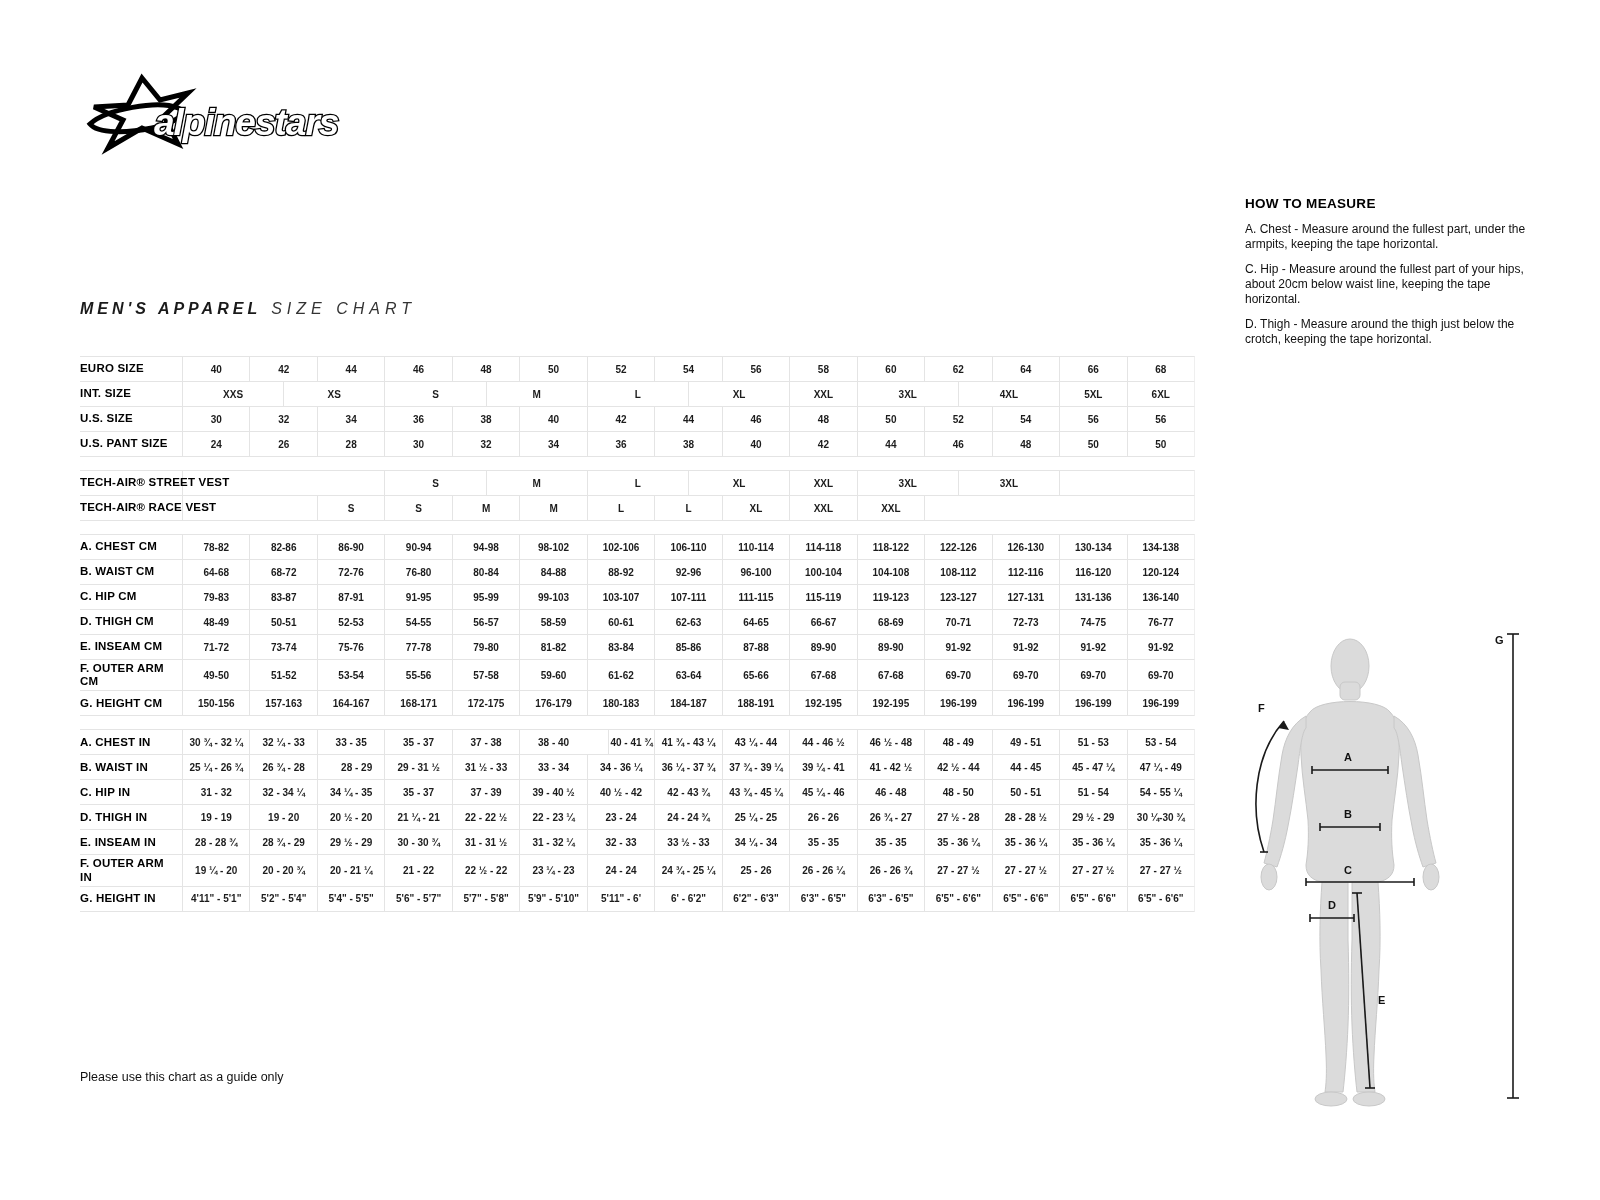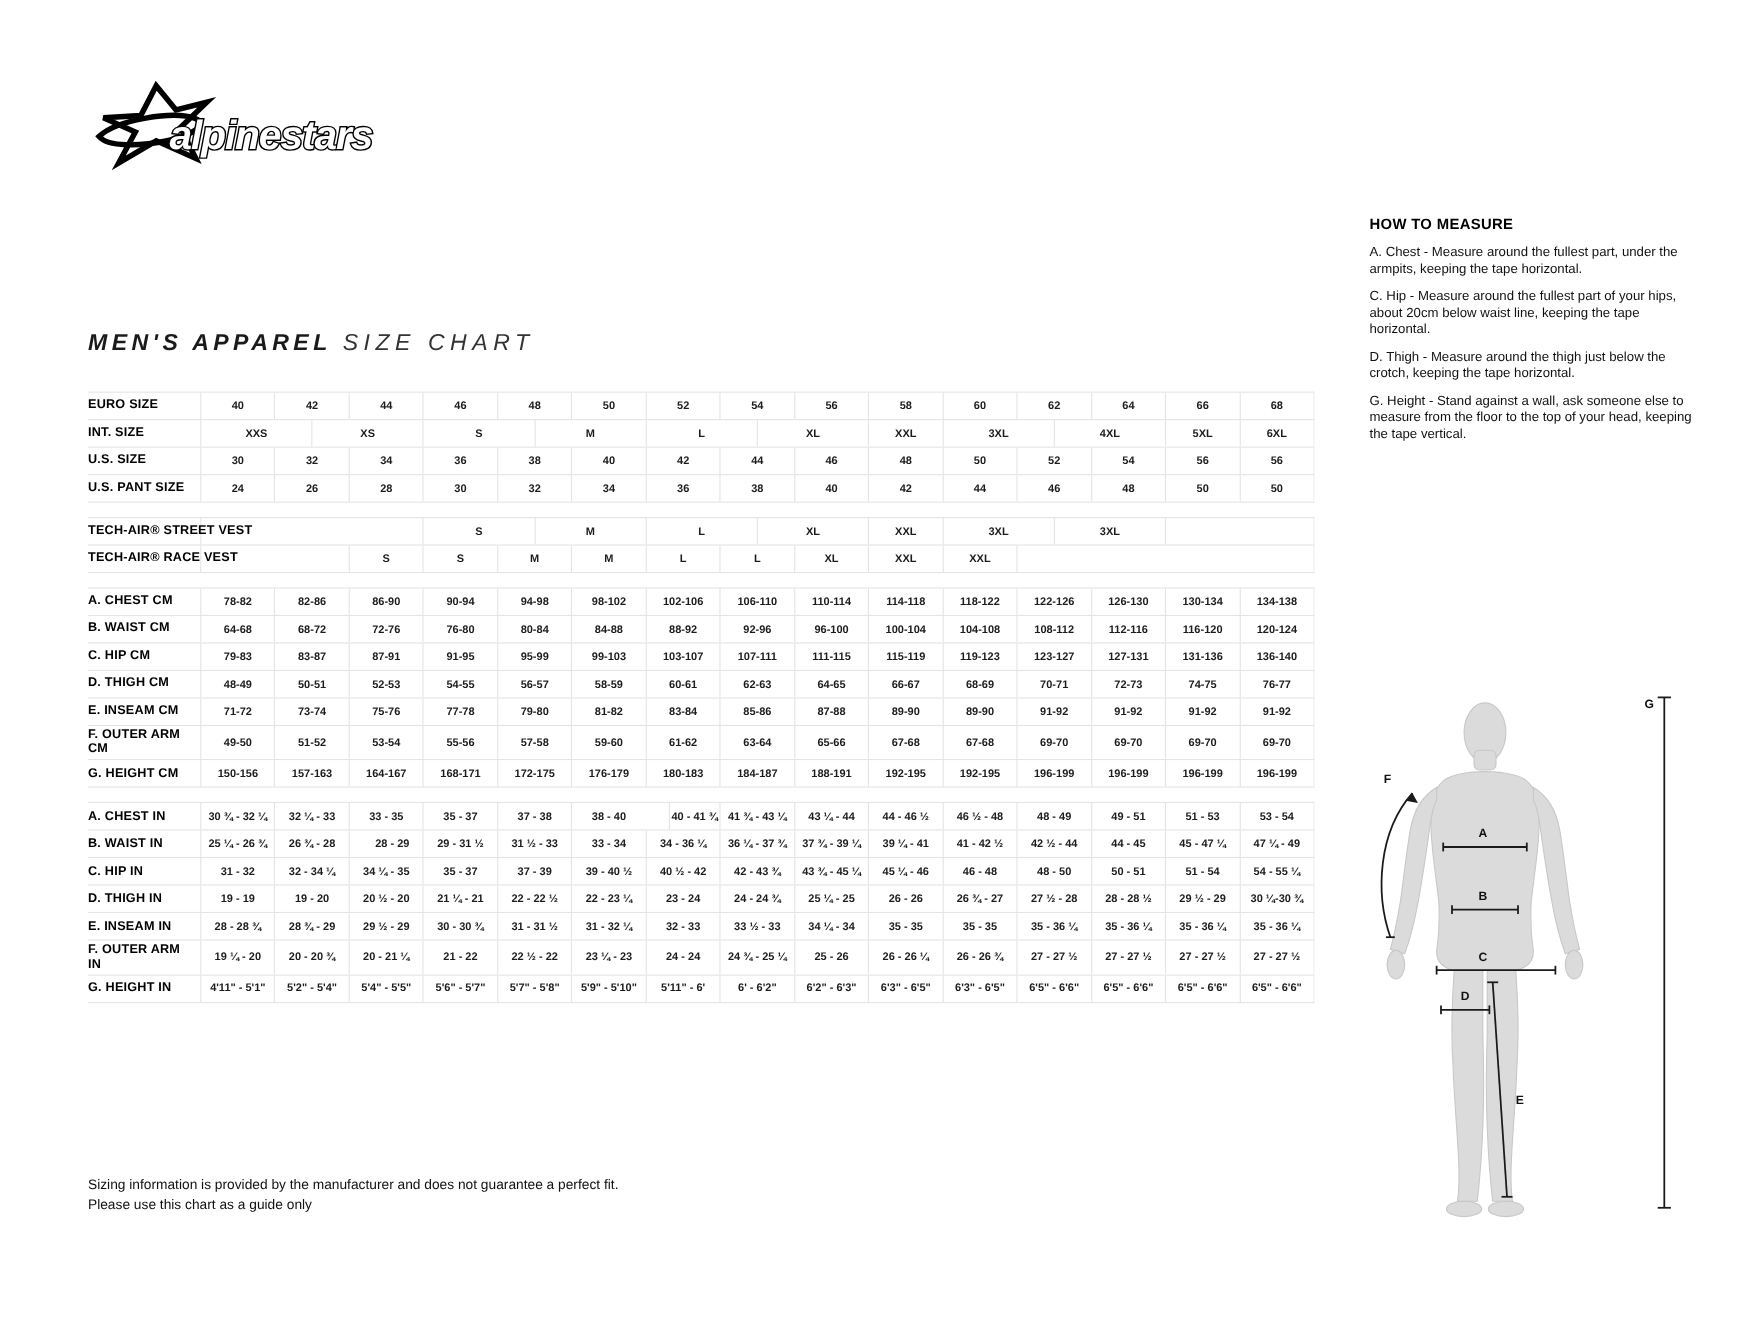--- a/index.html
+++ b/index.html
@@ -1,21 +1,21 @@
 <!DOCTYPE html>
 <html><head>
 <meta charset="utf-8">
 <style>
   html,body{margin:0;padding:0;background:#fff;}
   .page{position:relative;width:1600px;height:1200px;background:#fff;overflow:hidden;
         font-family:"Liberation Sans",sans-serif;color:#111;}
   
   .logo{position:absolute;left:78px;top:70px;width:290px;height:95px;}
   
-  .title{position:absolute;left:80px;top:300px;font-style:italic;font-size:21px;white-space:nowrap;}
+  .title{position:absolute;left:80px;top:300px;font-style:italic;font-size:16px;white-space:nowrap;}
   .title .main{font-weight:bold;letter-spacing:4px;color:#1a1a1a;}
   .title .sub{font-weight:normal;letter-spacing:5px;color:#333;margin-left:10px;}
   
   .sizetable{position:absolute;left:80px;top:356px;width:1115px;}
   .trow{display:grid;grid-template-columns:102px repeat(30,1fr);
         border-top:1px solid #e4e4e4;border-right:1px solid #efefef;min-height:24px;}
   .trow.gap{margin-top:13px;}
   .trow.bb{border-bottom:1px solid #e4e4e4;}
   .tlabel{display:flex;align-items:center;font-weight:bold;font-size:11.5px;
           letter-spacing:0.2px;line-height:1.15;padding:2px 4px 2px 0;color:#000;}
@@ -397,21 +397,20 @@
         <div class="tcell bl" style="grid-column: span 2;">6'5" - 6'6"</div>
       </div>
     </div>
 
   <div class="measure">
     <h3>HOW TO MEASURE</h3>
     <div id="measure-list">
         <p>A. Chest - Measure around the fullest part, under the armpits, keeping the tape horizontal.</p>
         <p>C. Hip - Measure around the fullest part of your hips, about 20cm below waist line, keeping the tape horizontal.</p>
         <p>D. Thigh - Measure around the thigh just below the crotch, keeping the tape horizontal.</p>
-        <p>G. Height - Stand against a wall, ask someone else to measure from the floor to the top of your head, keeping the tape vertical.</p>
       </div>
   </div>
 
   <svg class="figure" viewBox="0 0 290 500">
     <g fill="#dbdbdb" stroke="#c8c8c8" stroke-width="1">
       <ellipse cx="110" cy="46" rx="19" ry="27"></ellipse>
       <rect x="100" y="62" width="20" height="18" rx="5"></rect>
       <path d="M70,92 C80,78 140,78 150,92 C158,100 160,115 159,135 C158,158 154,180 152,200
                C151,218 152,232 154,245 C154,255 148,260 138,262 L82,262 C72,260 66,255 66,245
                C68,232 69,218 68,200 C66,180 62,158 61,135 C60,115 62,100 70,92 Z"></path>
@@ -456,17 +455,16 @@
       <text x="104" y="198">B</text>
       <text x="104" y="254">C</text>
       <text x="88" y="289">D</text>
       <text x="138" y="384">E</text>
       <text x="18" y="92">F</text>
       <text x="255" y="24">G</text>
     </g>
   </svg>
 
   <div class="footer">
-    <div>Sizing information is provided by the manufacturer and does not guarantee a perfect fit.</div>
     <div>Please use this chart as a guide only</div>
   </div>
 
 </div>
 
 </body></html>

